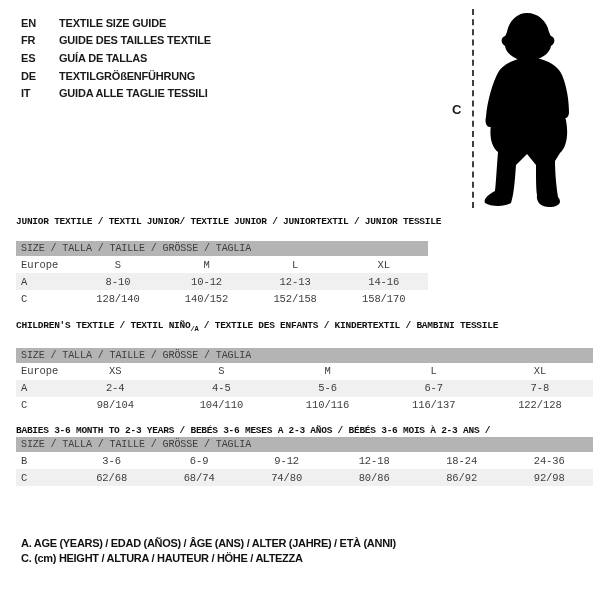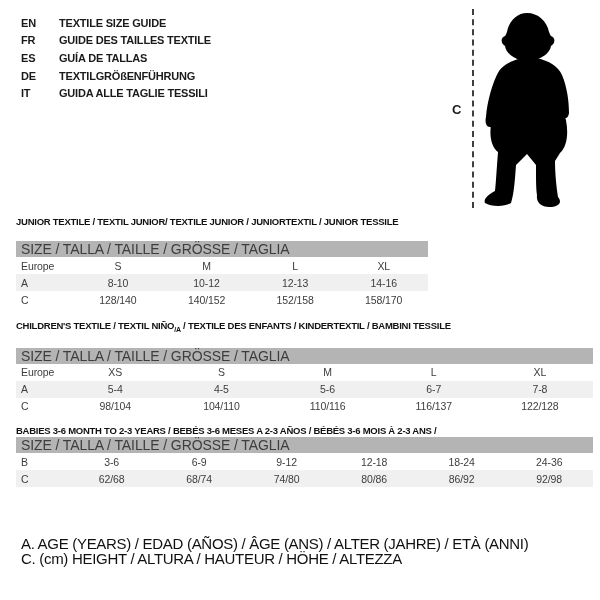--- a/index.html
+++ b/index.html
@@ -18,45 +18,45 @@
   .lang-code{width:38px;font-weight:bold;font-size:11px;letter-spacing:-0.2px;}
   .lang-label{font-weight:bold;font-size:11px;letter-spacing:-0.2px;white-space:nowrap;}
 
   
   .dash-line{position:absolute;left:472px;top:9px;height:199px;width:0;
     border-left:2px dashed #3f3f3f;}
   .height-marker{position:absolute;left:452px;top:102px;font-weight:bold;font-size:13px;}
   .baby-svg{position:absolute;left:481px;top:9px;width:92px;height:200px;}
 
   
-  .tbl{position:absolute;left:16px;}
+  .tbl{position:absolute;left:16px;font-family:Liberation Mono, monospace;}
   #tbl-junior{top:215px;width:412px;}
   #tbl-children{top:319px;width:577px;}
   #tbl-babies{top:424px;width:577px;}
 
   .tbl-title{font-weight:bold;font-size:9.5px;letter-spacing:-0.25px;
     line-height:13px;white-space:nowrap;color:#111;}
   #tbl-junior .tbl-title{margin-bottom:13px;}
   #tbl-children .tbl-title{margin-bottom:12px;}
   #tbl-babies .tbl-title-group{margin-bottom:0;}
   .sub{font-size:7px;vertical-align:sub;}
 
   table{border-collapse:collapse;width:100%;table-layout:fixed;}
   .size-bar td{
     background:var(--bar,#b4b4b4);height:15px;padding:0 0 0 5px;
-    font-size:14px;color:#3d3d3d;text-align:left;letter-spacing:-0.1px;
+    font-size:10px;color:#3d3d3d;text-align:left;letter-spacing:-0.1px;
   }
   tbody td{height:17px;font-size:10.5px;color:#3d3d3d;text-align:center;
     padding:0;letter-spacing:-0.1px;}
   td.rowlabel{text-align:left;padding-left:5px;margin-top:20px;}
   tr.alt td{background:var(--alt,#f0f0f0);}
 
   
   .legend{position:absolute;left:21px;top:536px;}
-  .legend-line{font-weight:normal;font-size:15px;letter-spacing:-0.3px;
+  .legend-line{font-weight:bold;font-size:11px;letter-spacing:-0.3px;
     line-height:15.3px;white-space:nowrap;color:#111;}
 </style>
 </head>
 <body>
 
 <div class="page">
 
   <div class="lang-block">
     <div class="lang-row">
       <span class="lang-code">EN</span>
@@ -150,21 +150,21 @@
         <tr>
           <td class="rowlabel">Europe</td>
           <td>XS</td>
           <td>S</td>
           <td>M</td>
           <td>L</td>
           <td>XL</td>
         </tr>
         <tr class="alt">
           <td class="rowlabel">A</td>
-          <td>5-4</td>
+          <td>2-4</td>
           <td>4-5</td>
           <td>5-6</td>
           <td>6-7</td>
           <td>7-8</td>
         </tr>
         <tr>
           <td class="rowlabel">C</td>
           <td>98/104</td>
           <td>104/110</td>
           <td>110/116</td>

